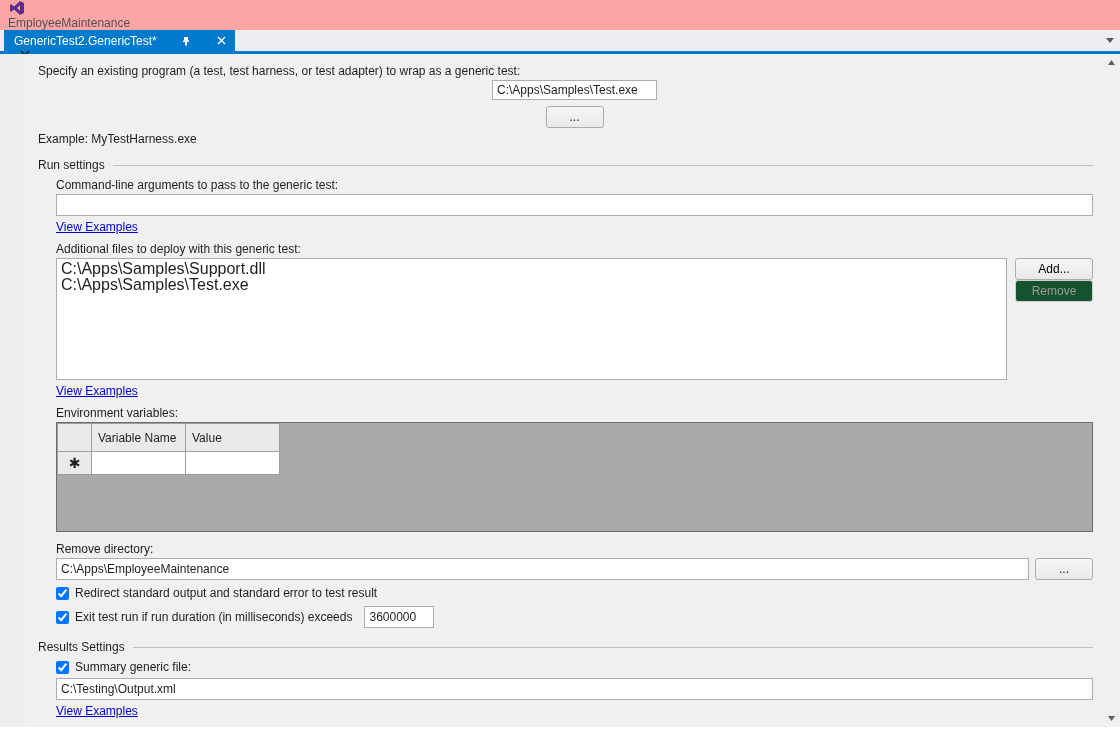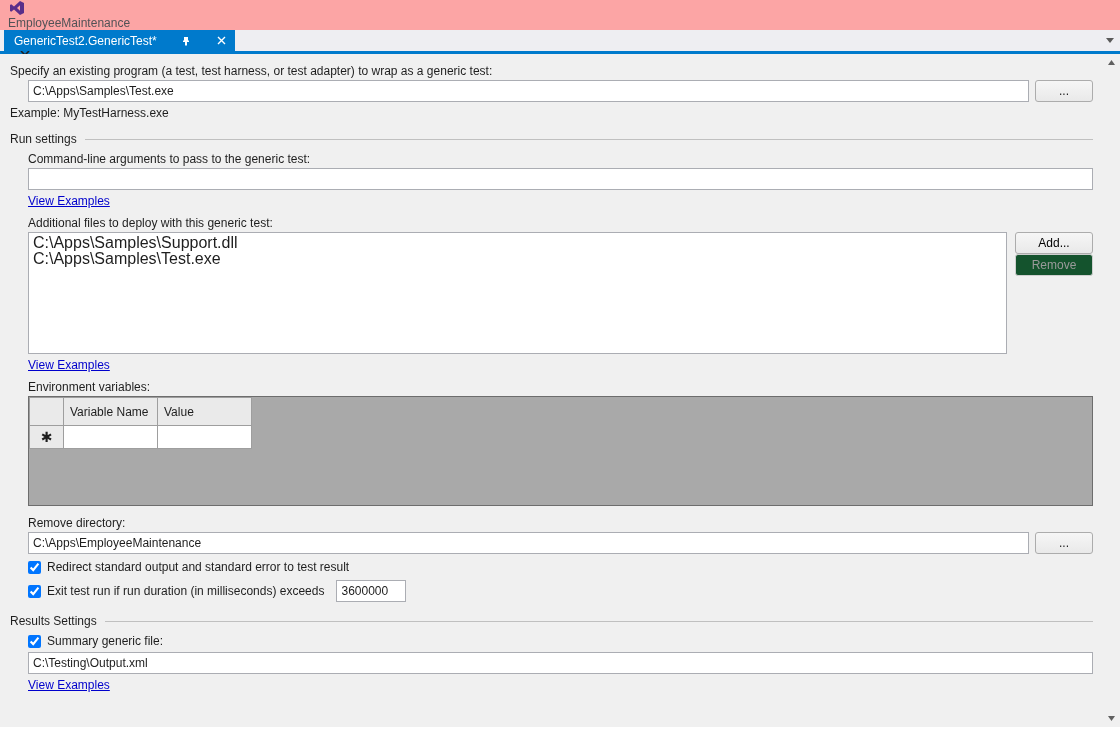--- a/index.html
+++ b/index.html
@@ -66,20 +66,21 @@
     display: flex; align-items: center; justify-content: center;
     color: #555;
   }
 
   
   .content-wrap {
     position: relative;
     height: calc(730px - 30px - 27px);
     background: #efefef;
     display: flex;
+    padding-left: 28px;
   }
   .content {
     flex: 1;
     padding: 10px 10px 10px 10px;
     overflow: hidden;
     background: #f0f0f0;
   }
   .vscroll {
     width: 17px;
     background: #f0f0f0;
@@ -89,21 +90,21 @@
   .vscroll .arrow {
     width: 17px; height: 17px;
     display: flex; align-items: center; justify-content: center;
     font-size: 9px; color: #606060;
   }
   .vscroll .track { flex: 1; }
 
   .lbl { color: #1e1e1e; font-size: 12px; margin-bottom: 2px; }
   .hint { color: #1e1e1e; font-size: 12px; margin-top: 4px; }
   .row { display: flex; align-items: center; gap: 6px; }
-  .indent { margin-left: 18px; }
+  .indent { margin-left: 18px; flex-direction: column; }
 
   input[type=text], .text-input {
     background: #fff;
     border: 1px solid #abadb3;
     height: 22px;
     padding: 2px 4px;
     font-family: inherit;
     font-size: 12px;
     color: #1e1e1e;
     outline: none;

